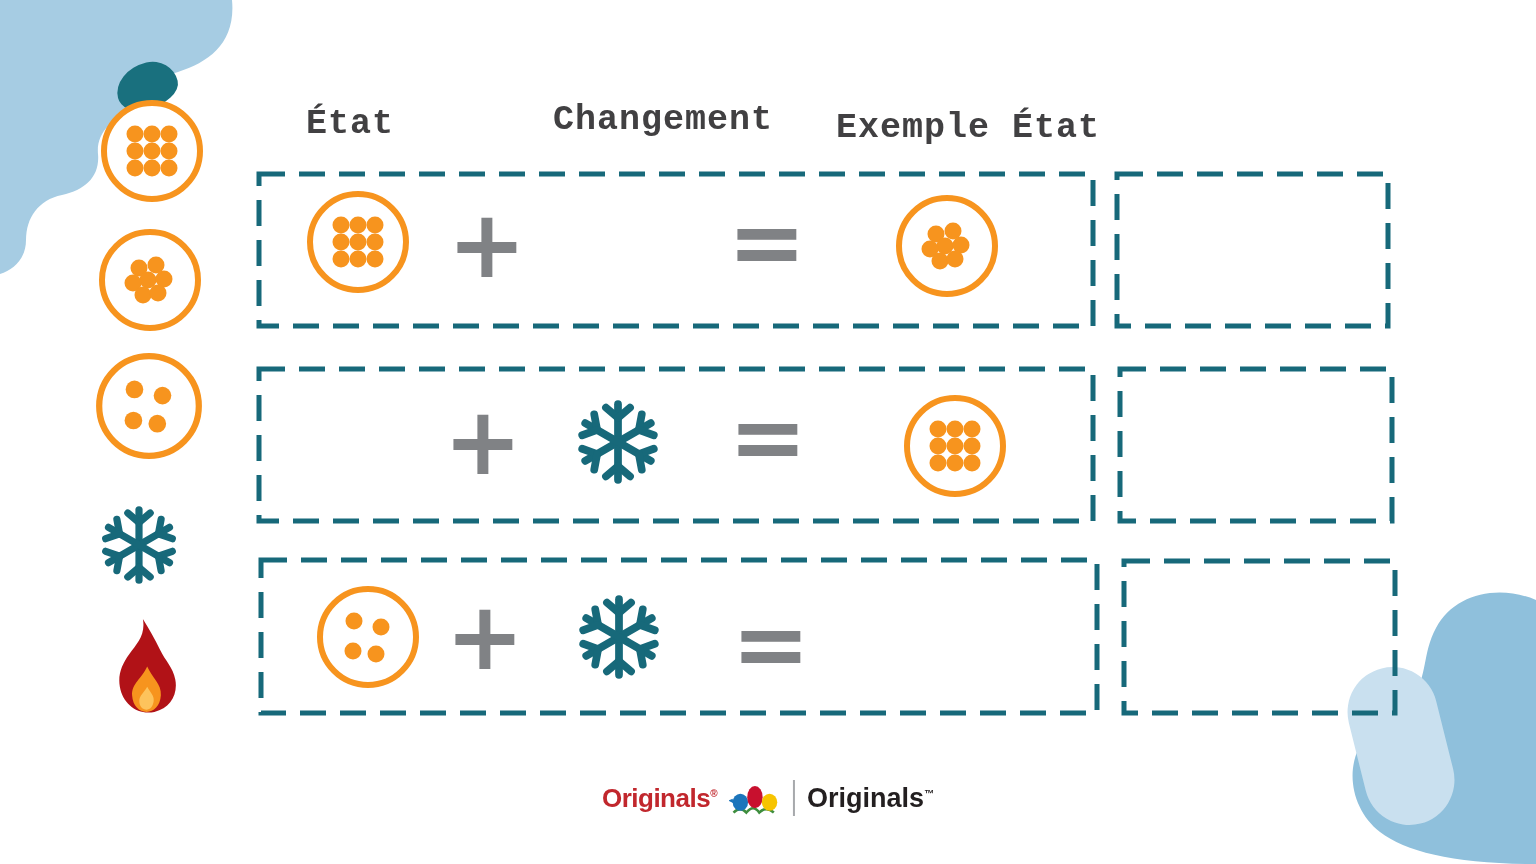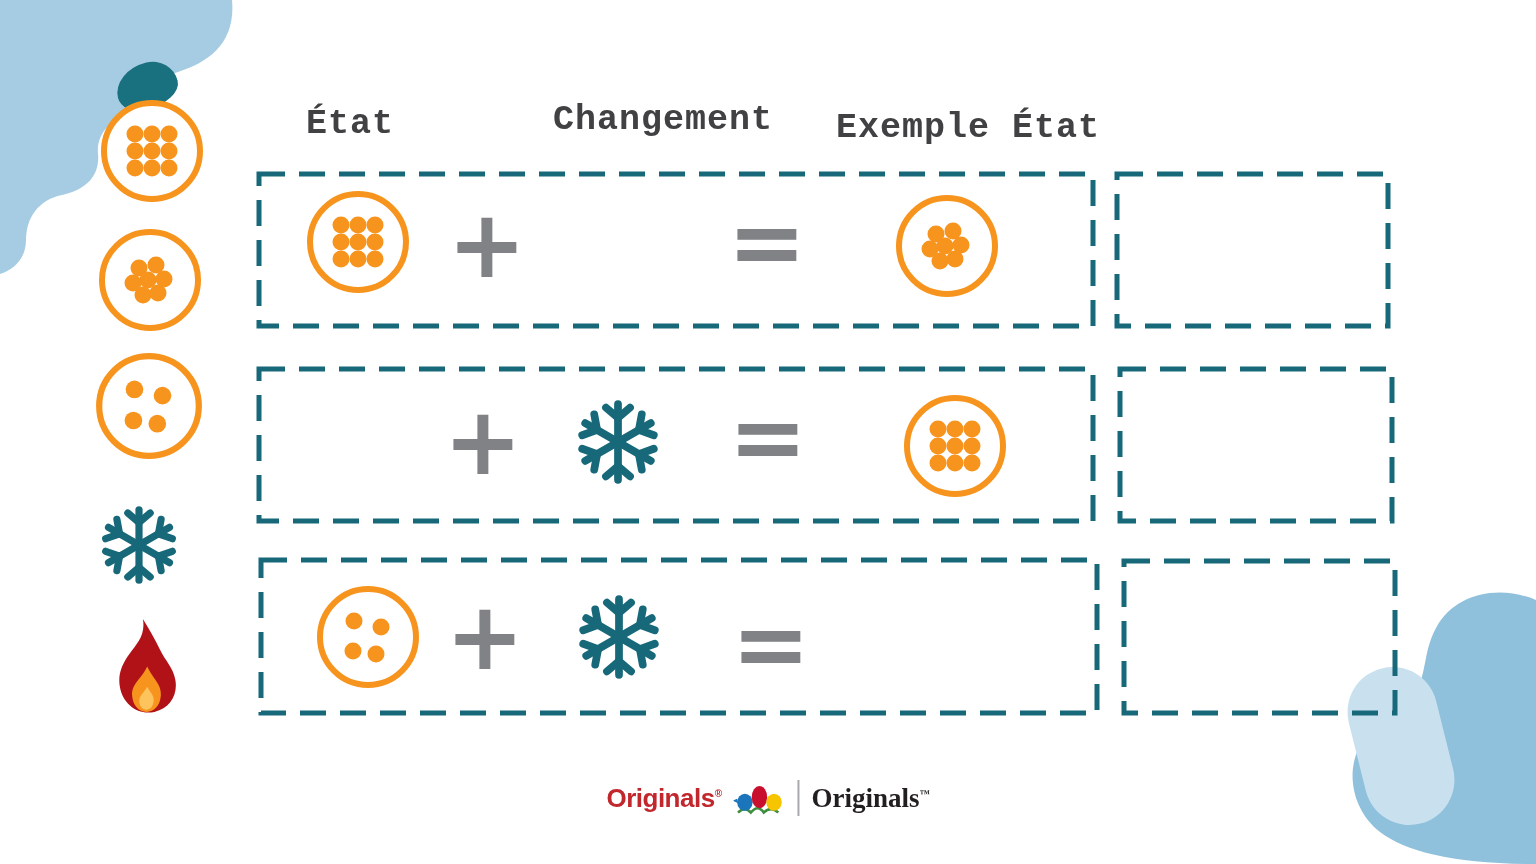--- a/index.html
+++ b/index.html
@@ -41,21 +41,21 @@
   .footer{
     position:absolute;left:50%;top:780px;transform:translateX(-50%);
     display:flex;align-items:center;gap:12px;
   }
   .brand{
     font-family:"Liberation Sans",sans-serif;font-weight:800;
     font-size:26px;color:#C1272D;letter-spacing:-0.5px;white-space:nowrap;
   }
   .brand sup{font-size:10px;}
   .wordmark{
-    font-family:Liberation Serif, serif;font-weight:600;
+    font-family:Liberation Sans, sans-serif;font-weight:600;
     font-size:27px;color:#231F20;white-space:nowrap;
   }
   .wordmark sup{font-size:10px;}
   .divider{width:2px;height:36px;background:#A7A9AC;}
 </style>
 </head>
 <body>
 
 <div class="stage">
 

